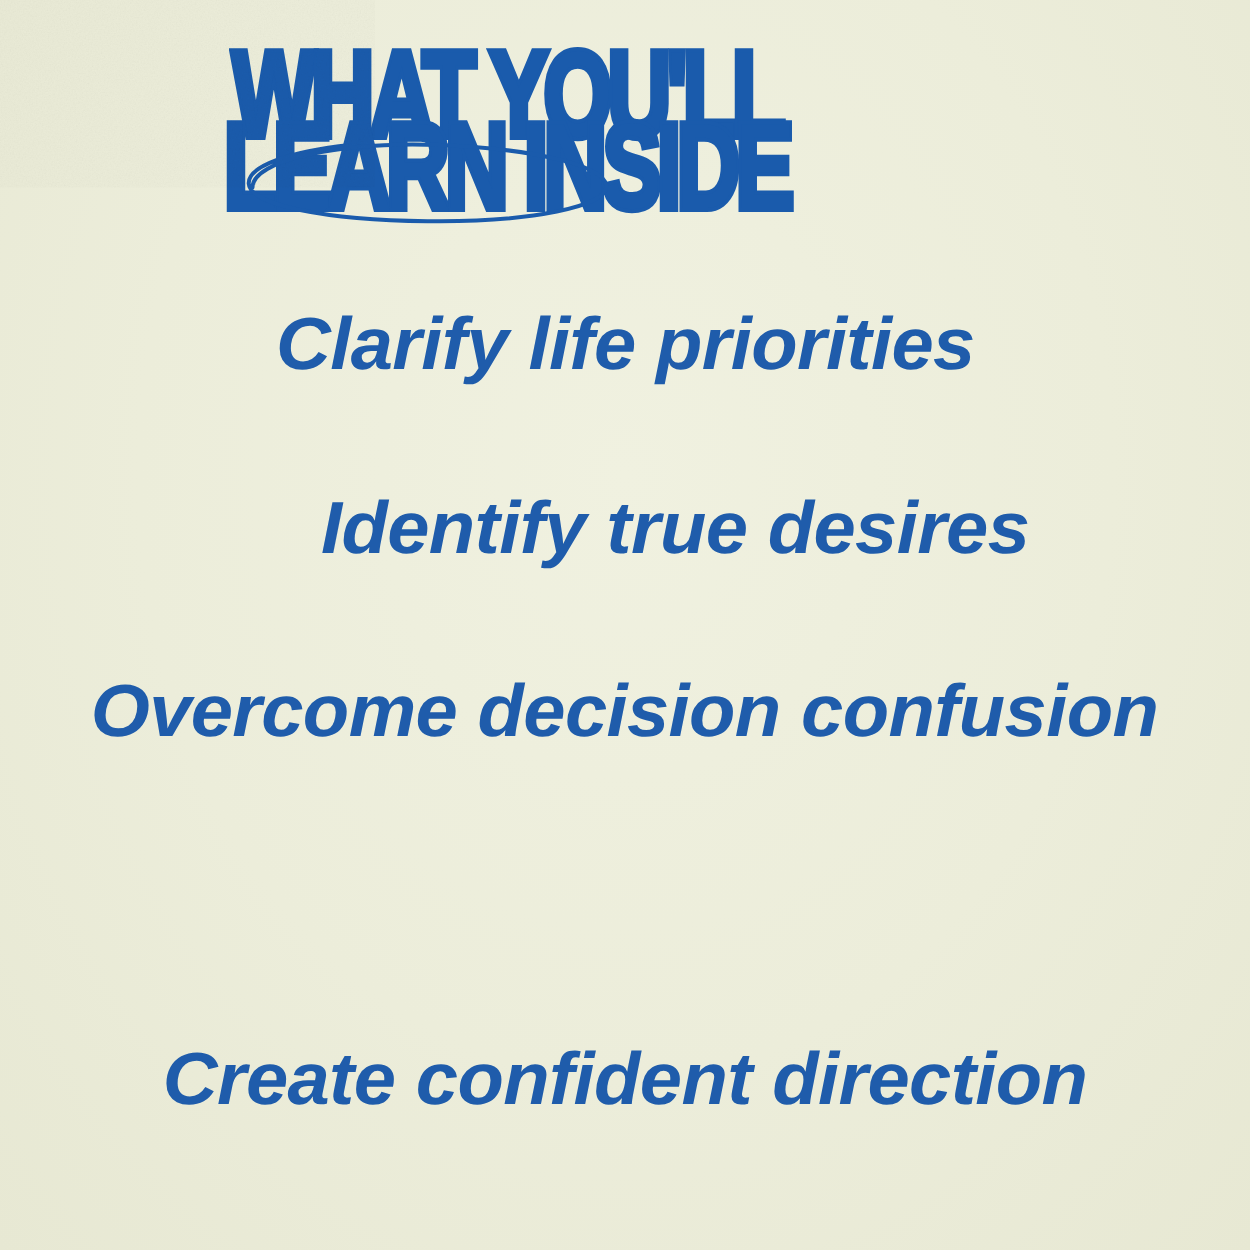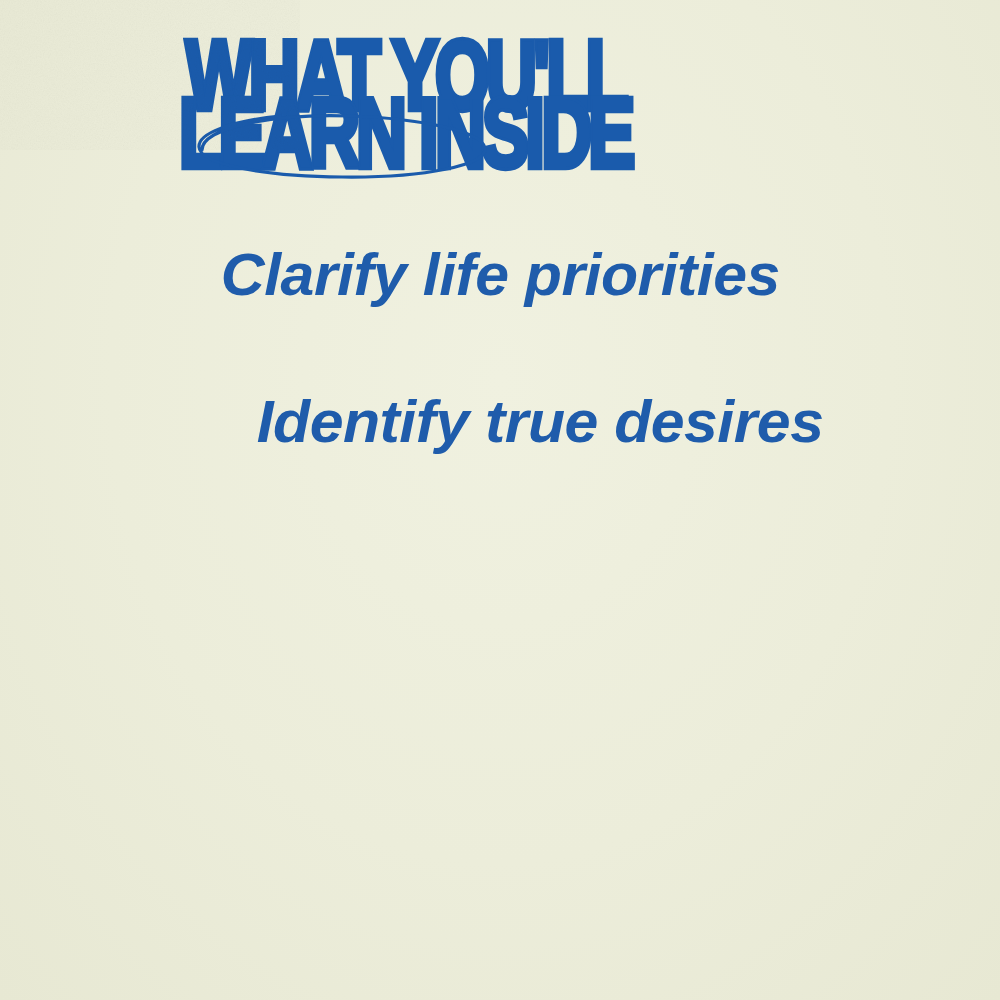--- a/index.html
+++ b/index.html
@@ -128,20 +128,22 @@
            C 26 20, 96 5, 176 8
            C 250 11, 306 24, 309 40
            C 312 57, 248 70, 166 69
            C 84 68, 24 56, 23 39
            C 22 25, 56 13, 104 8" fill="none" stroke="#1a5bac" stroke-width="3.2" stroke-linecap="round" stroke-linejoin="round"></path>
 </svg>
 
 <div id="benefits">
   <div class="benefit" id="benefit-0"><span class="t">Clarify life priorities</span></div>
   <div class="benefit" id="benefit-1"><span class="t">Identify true desires</span></div>
+  <div class="benefit" id="benefit-2"><span class="t">Overcome decision confusion</span></div>
+  <div class="benefit" id="benefit-4"><span class="t">Create confident direction</span></div>
 </div>
 
 <svg id="grain">
   <filter id="noiseFilter">
     <feTurbulence type="fractalNoise" baseFrequency="0.85" numOctaves="3" stitchTiles="stitch"></feTurbulence>
     <feColorMatrix type="saturate" values="0"></feColorMatrix>
     <feComponentTransfer>
         <feFuncA type="linear" slope="0.30"></feFuncA>
       </feComponentTransfer>
   </filter>

